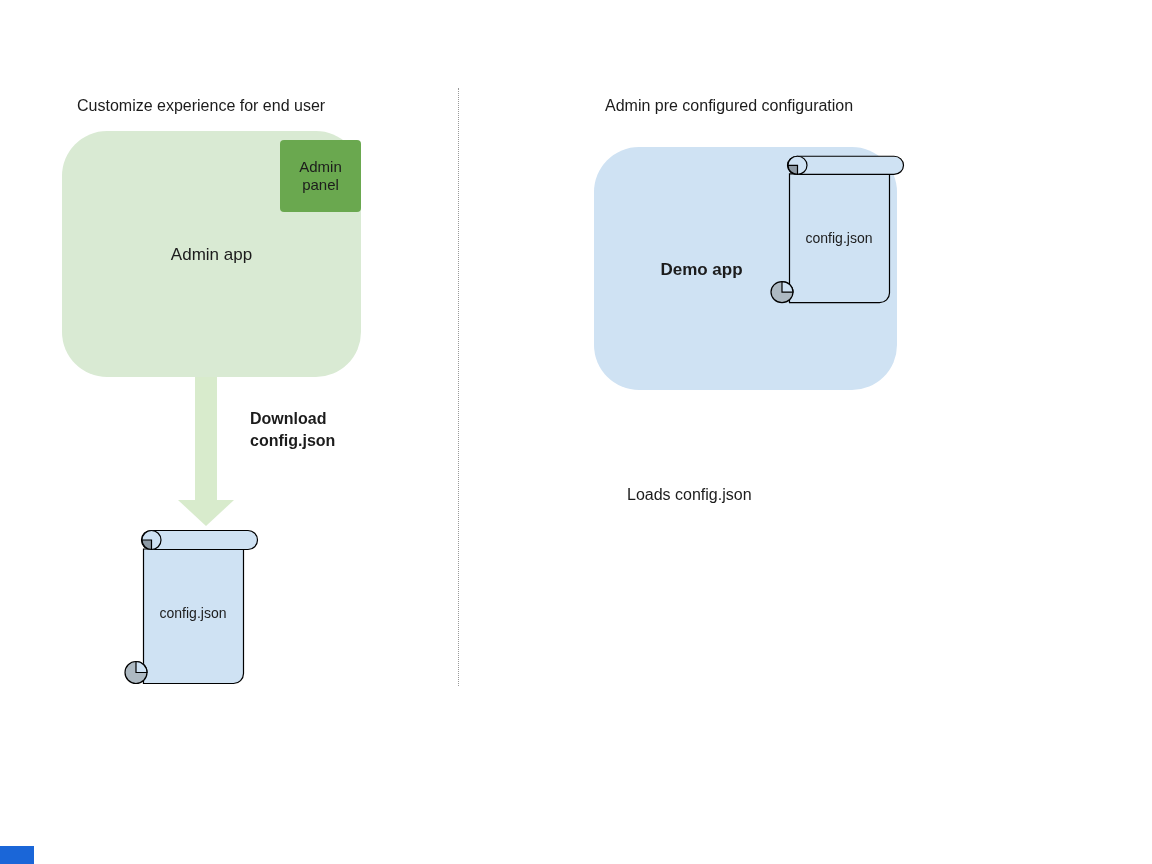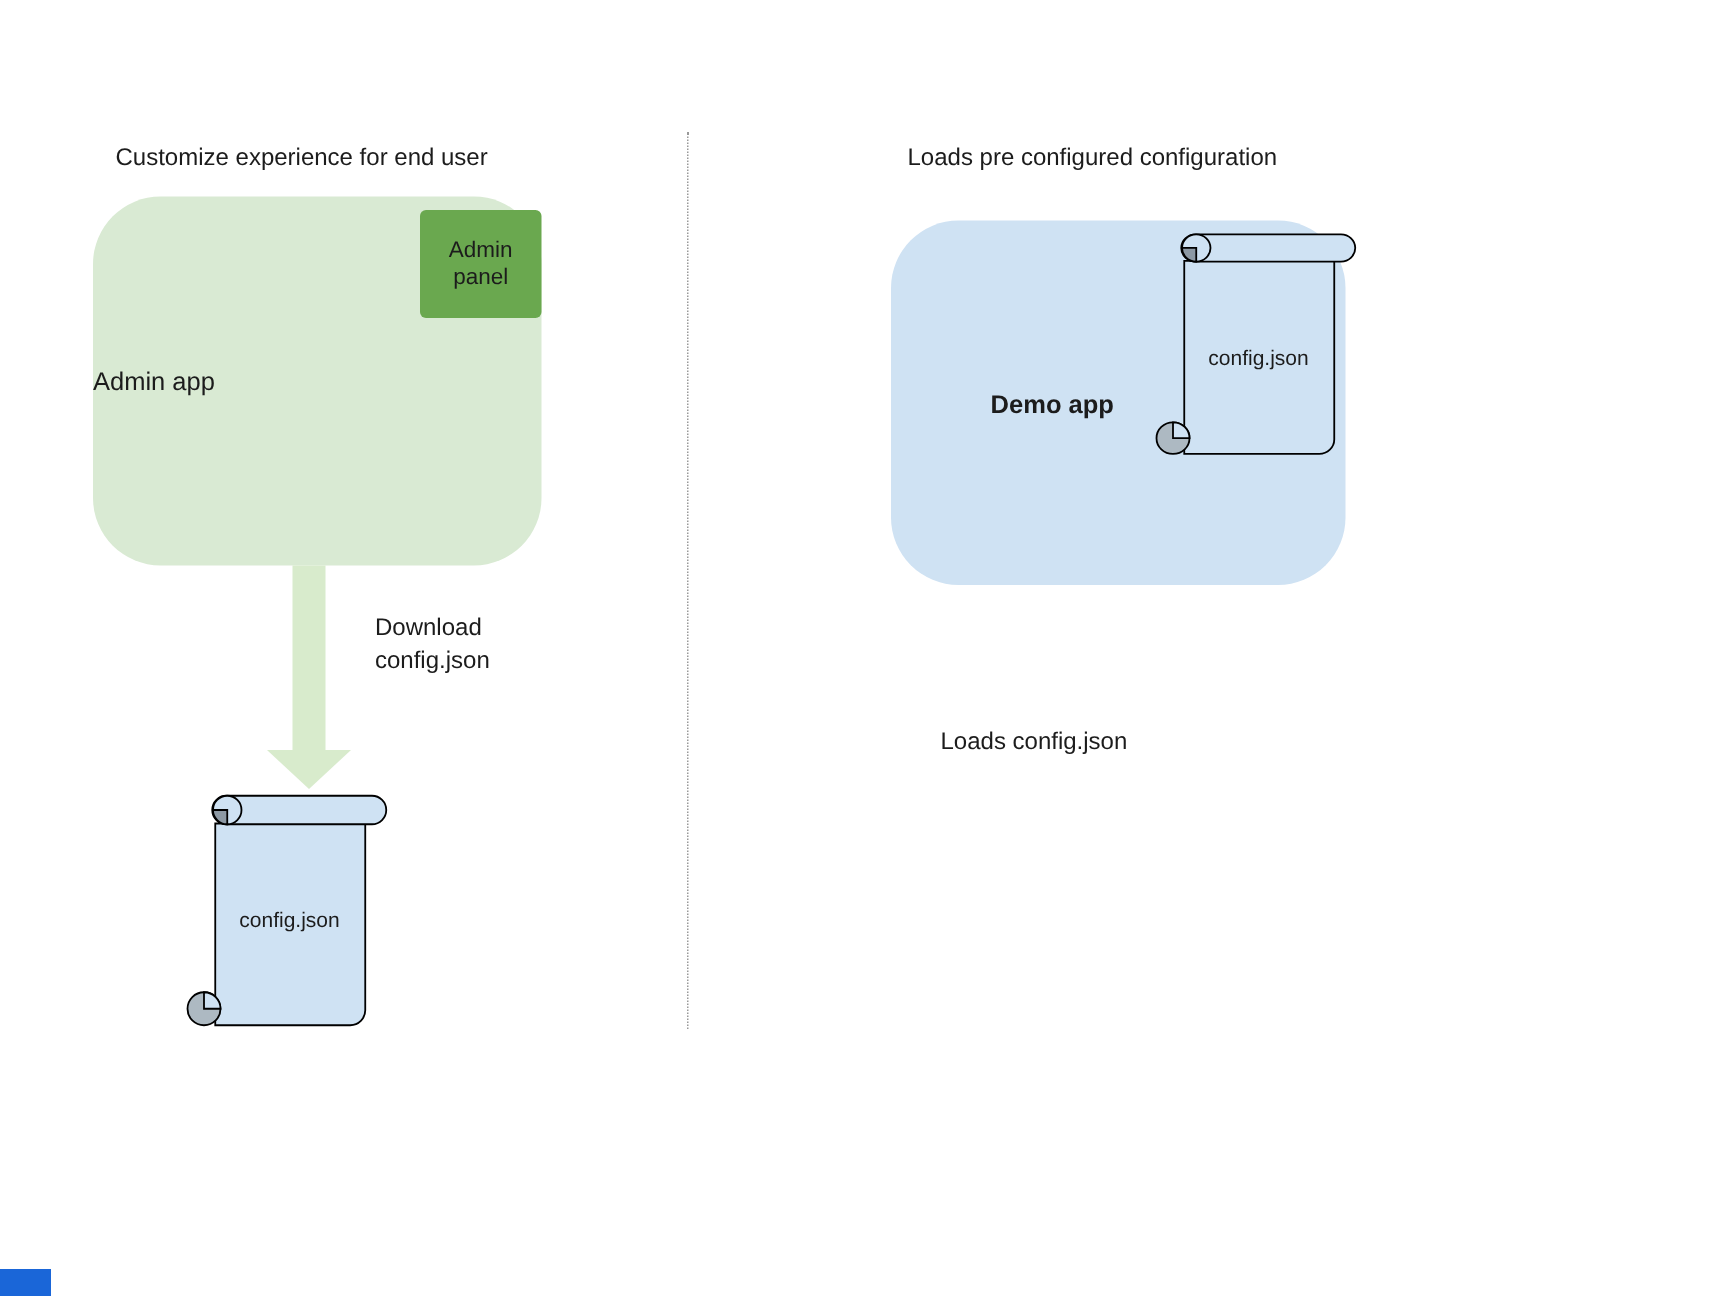--- a/index.html
+++ b/index.html
@@ -31,41 +31,41 @@
     left:458px;top:88px;height:598px;width:0;
     border-left:1px dotted var(--divider);
   }
   
   .admin-app{
     left:62px;top:131px;width:299px;height:246px;
     background:var(--admin-app-fill);
     border-radius:45px;
   }
   .admin-app-label{
-    left:62px;top:244px;width:299px;
+    left:62px;top:244px;width:299px;text-align:center;
     font-size:17px;line-height:21px;
   }
   .admin-panel{
     left:280px;top:140px;width:81px;height:72px;
     background:var(--admin-panel-fill);
     border-radius:4px;
     display:flex;align-items:center;justify-content:center;text-align:center;
     font-size:15px;line-height:18px;
   }
   .arrow-shaft{
     left:195px;top:377px;width:22px;height:123px;
     background:var(--arrow-fill);
   }
   .arrow-head{
     left:178px;top:500px;width:0;height:0;
     border-left:28px solid transparent;
     border-right:28px solid transparent;
     border-top:26px solid var(--arrow-fill);
   }
-  .download-label{left:250px;top:408px;}
+  .download-label{left:250px;top:408px;font-weight:bold;}
   .loads-label{left:627px;top:444px;margin-top:40px;}
   
   .demo-app{
     left:594px;top:147px;width:303px;height:243px;
     background:var(--demo-app-fill);
     border-radius:45px;
   }
   .demo-app-label{
     left:594px;top:259px;width:215px;text-align:center;
     font-size:17px;line-height:21px;font-weight:bold;
@@ -109,21 +109,21 @@
   <rect class="scroll-fill" x="17.5" y="6.5" width="116" height="19" rx="9.5"></rect>
   <circle class="scroll-fill" cx="27.5" cy="16" r="9.5"></circle>
   <path class="scroll-curl-dark" d="M27.5,16 L18,16 A9.5,9.5 0 0 0 27.5,25.5 Z"></path>
   <circle class="scroll-curl" cx="12" cy="148.5" r="11"></circle>
   <path class="scroll-fill" d="M12,148.5 L12,137.5 A11,11 0 0 1 23,148.5 Z"></path>
 </svg>
 <div class="abs file-label file-label-left">config.json</div>
 
 <div class="abs divider"></div>
 
-<div class="abs heading" style="left:605px;top:50px;">Loads pre configured configuration</div>
+<div class="abs heading" style="left:605px;top:50px;">Admin pre configured configuration</div>
 
 <div class="abs demo-app"></div>
 
 <div class="abs demo-app-label">Demo app</div>
 
 <svg class="abs scroll-svg" style="left:770px;top:150px;" width="140" height="155" viewBox="0 0 140 162" preserveAspectRatio="none">
   <path class="scroll-fill" d="M19.5,25 H119.5 V149.5 A10,10 0 0 1 109.5,159.5 H19.5 Z"></path>
   <rect class="scroll-fill" x="17.5" y="6.5" width="116" height="19" rx="9.5"></rect>
   <circle class="scroll-fill" cx="27.5" cy="16" r="9.5"></circle>
   <path class="scroll-curl-dark" d="M27.5,16 L18,16 A9.5,9.5 0 0 0 27.5,25.5 Z"></path>

